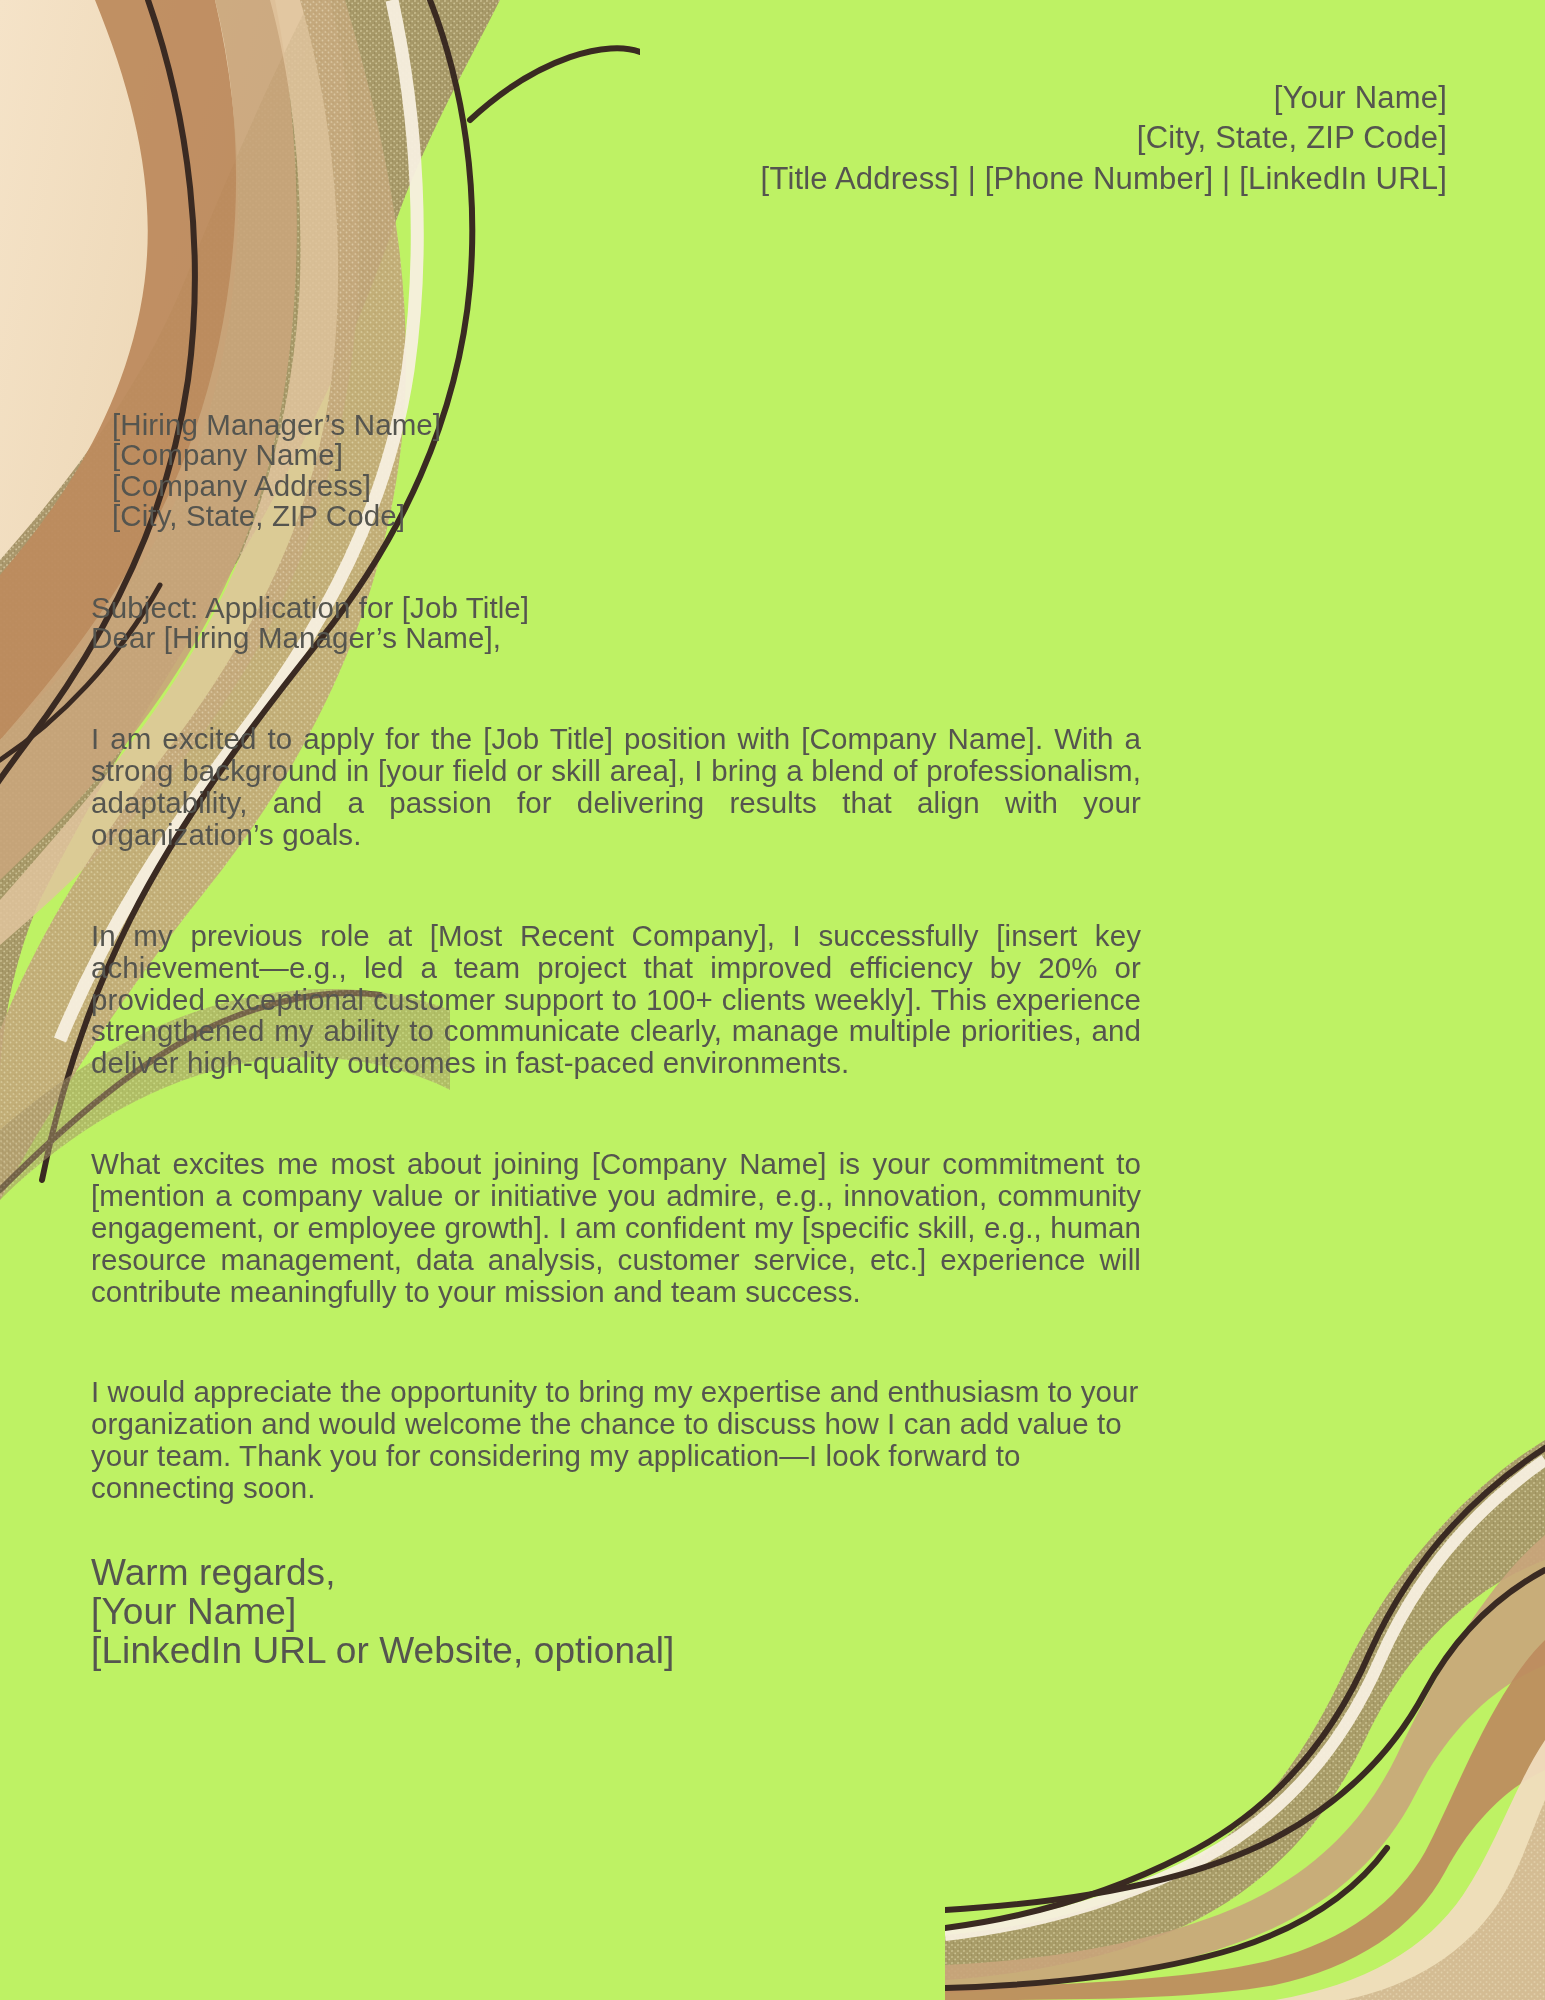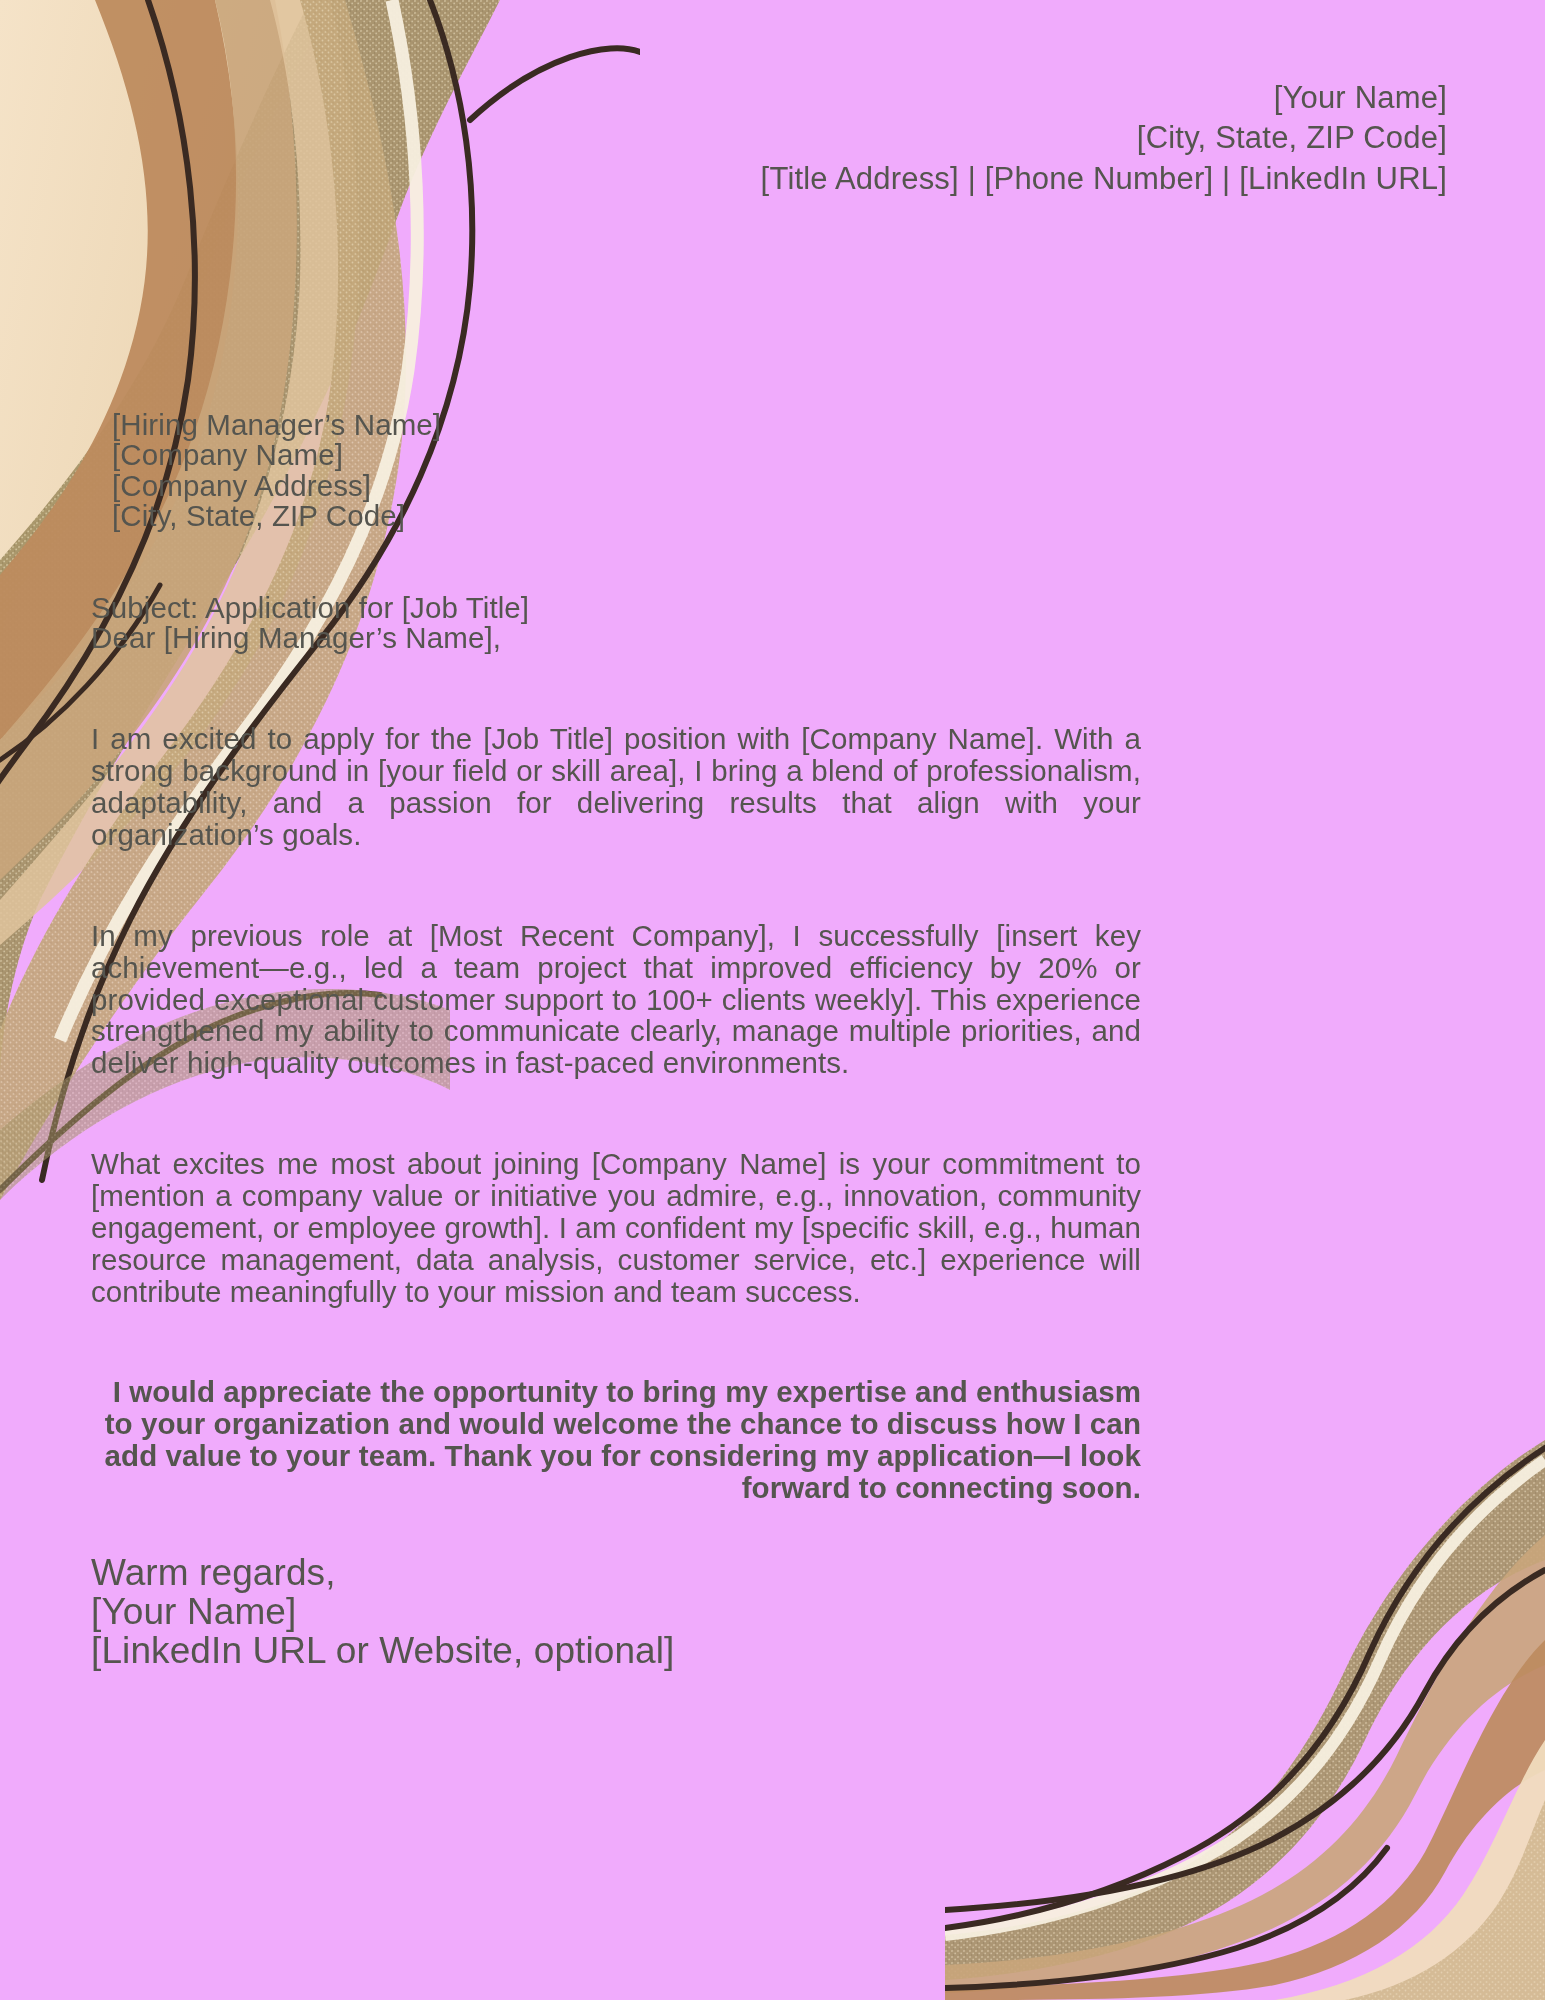--- a/index.html
+++ b/index.html
@@ -12,21 +12,21 @@
     background: #F0EFE9;
     font-family: "Liberation Sans", sans-serif;
     overflow: hidden;
     position: relative;
   }
 
   #page {
     position: relative;
     width: 1545px;
     height: 2000px;
-    background: #f0abfc;
+    background: #bef264;
     overflow: hidden;
   }
 
   
   .deco {
     position: absolute;
     pointer-events: none;
     z-index: 0;
   }
   .deco-tl {
@@ -99,21 +99,21 @@
 
   .para {
     margin-top: 69px;
     font-size: 29.5px;
     line-height: 1.08;
     text-align: justify;
     text-justify: inter-word;
     letter-spacing: 0.1px;
     hyphens: none;
   }
-  .para:last-of-type { text-align: right; font-weight: bold; }
+  .para:last-of-type { text-align: left; }
 
   .closing-block {
     margin-top: 50px;
     line-height: 1.05;
   }
   .closing-line {
     font-size: 37px;
     letter-spacing: 0.1px;
     white-space: nowrap;
   }

